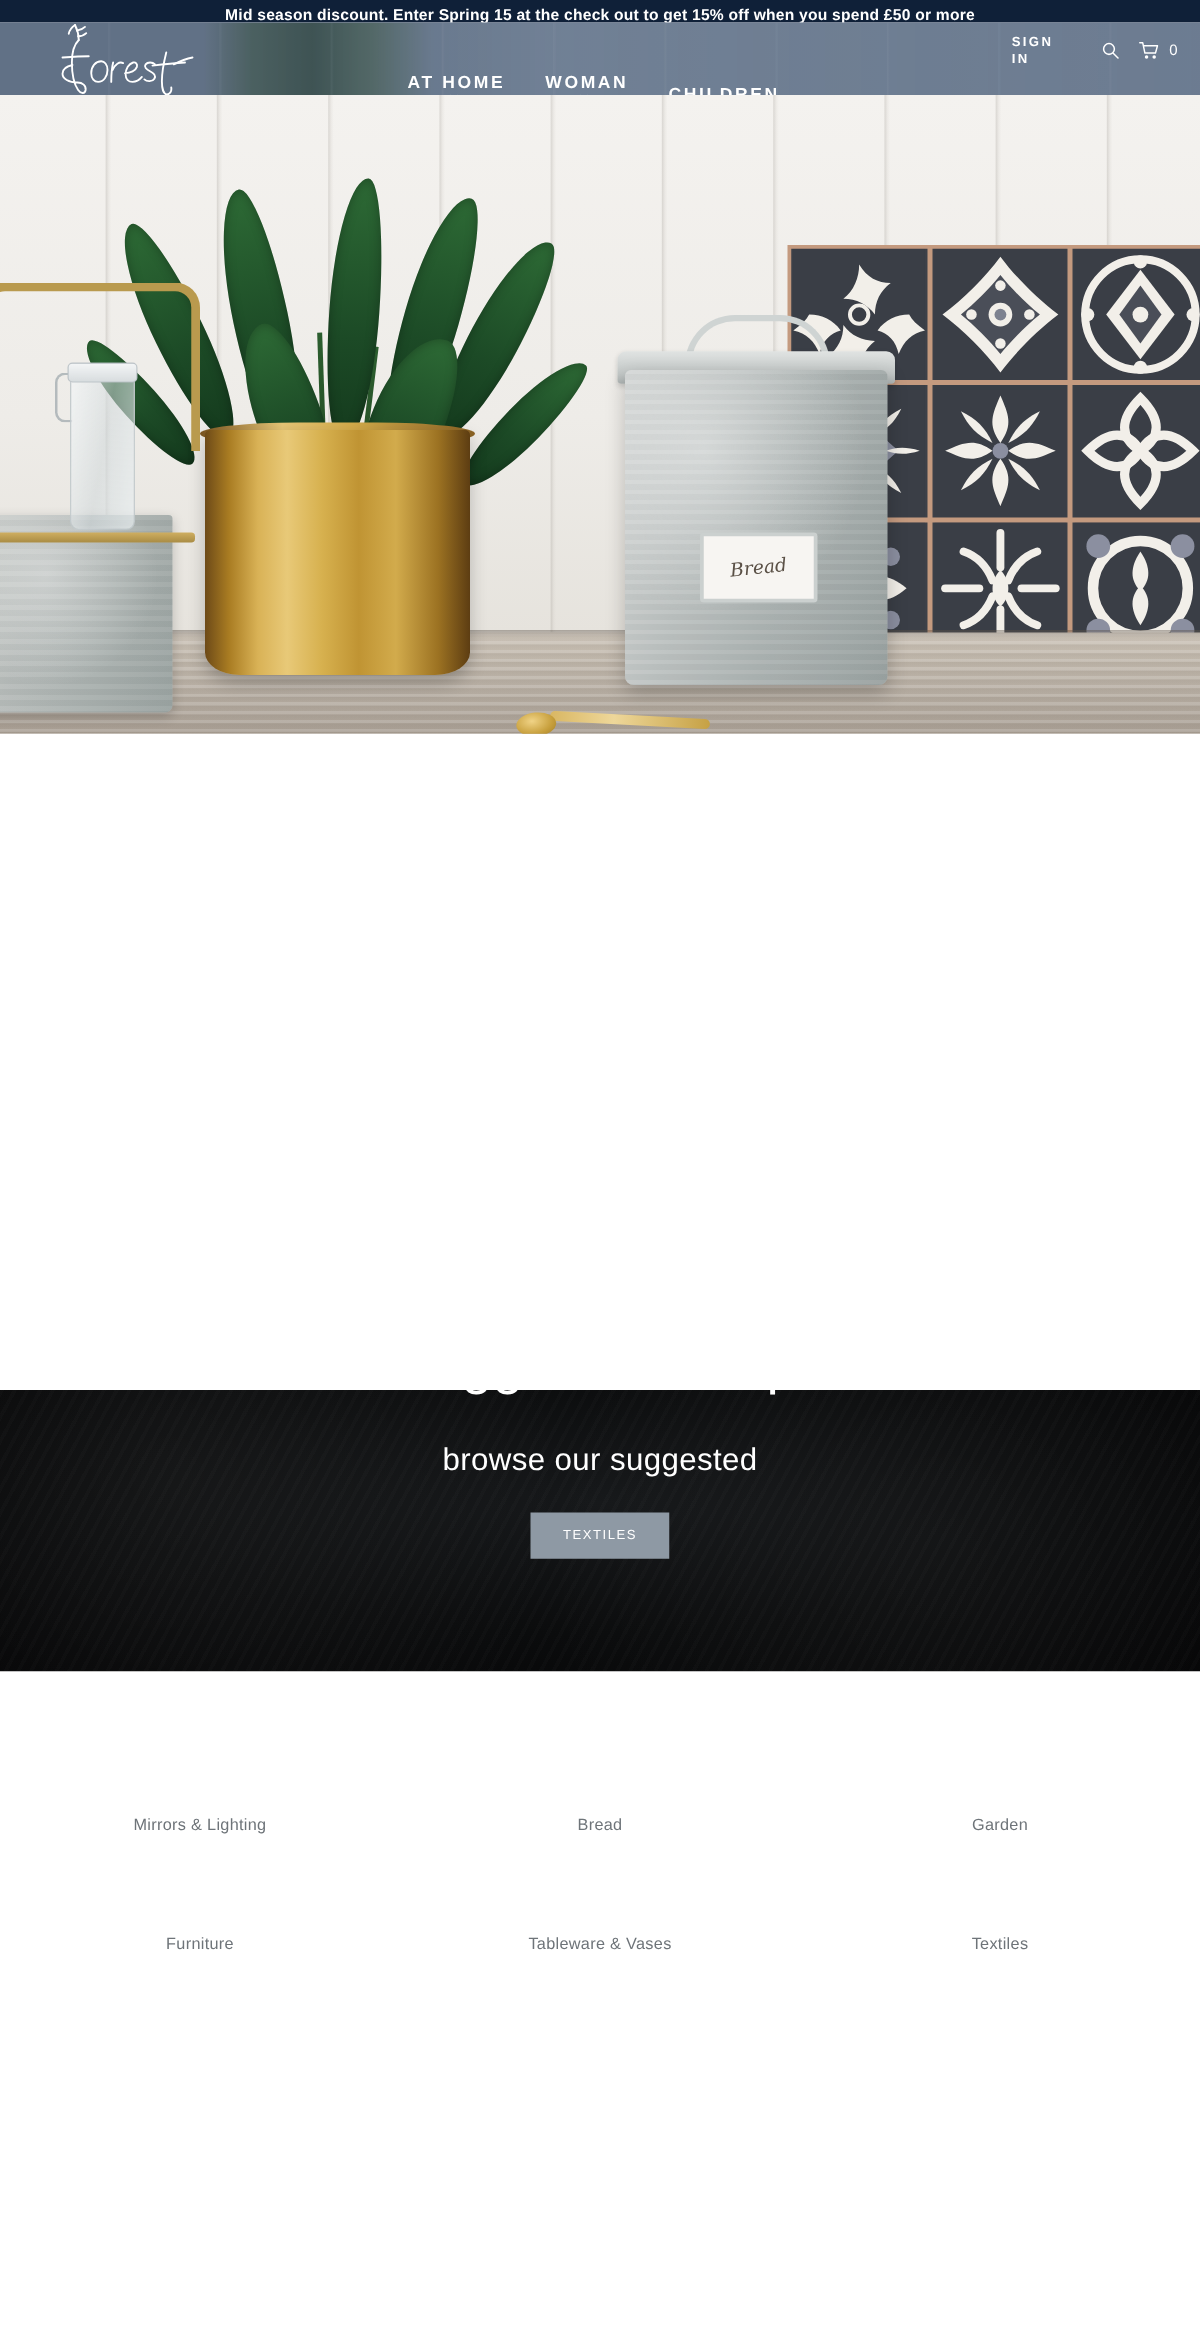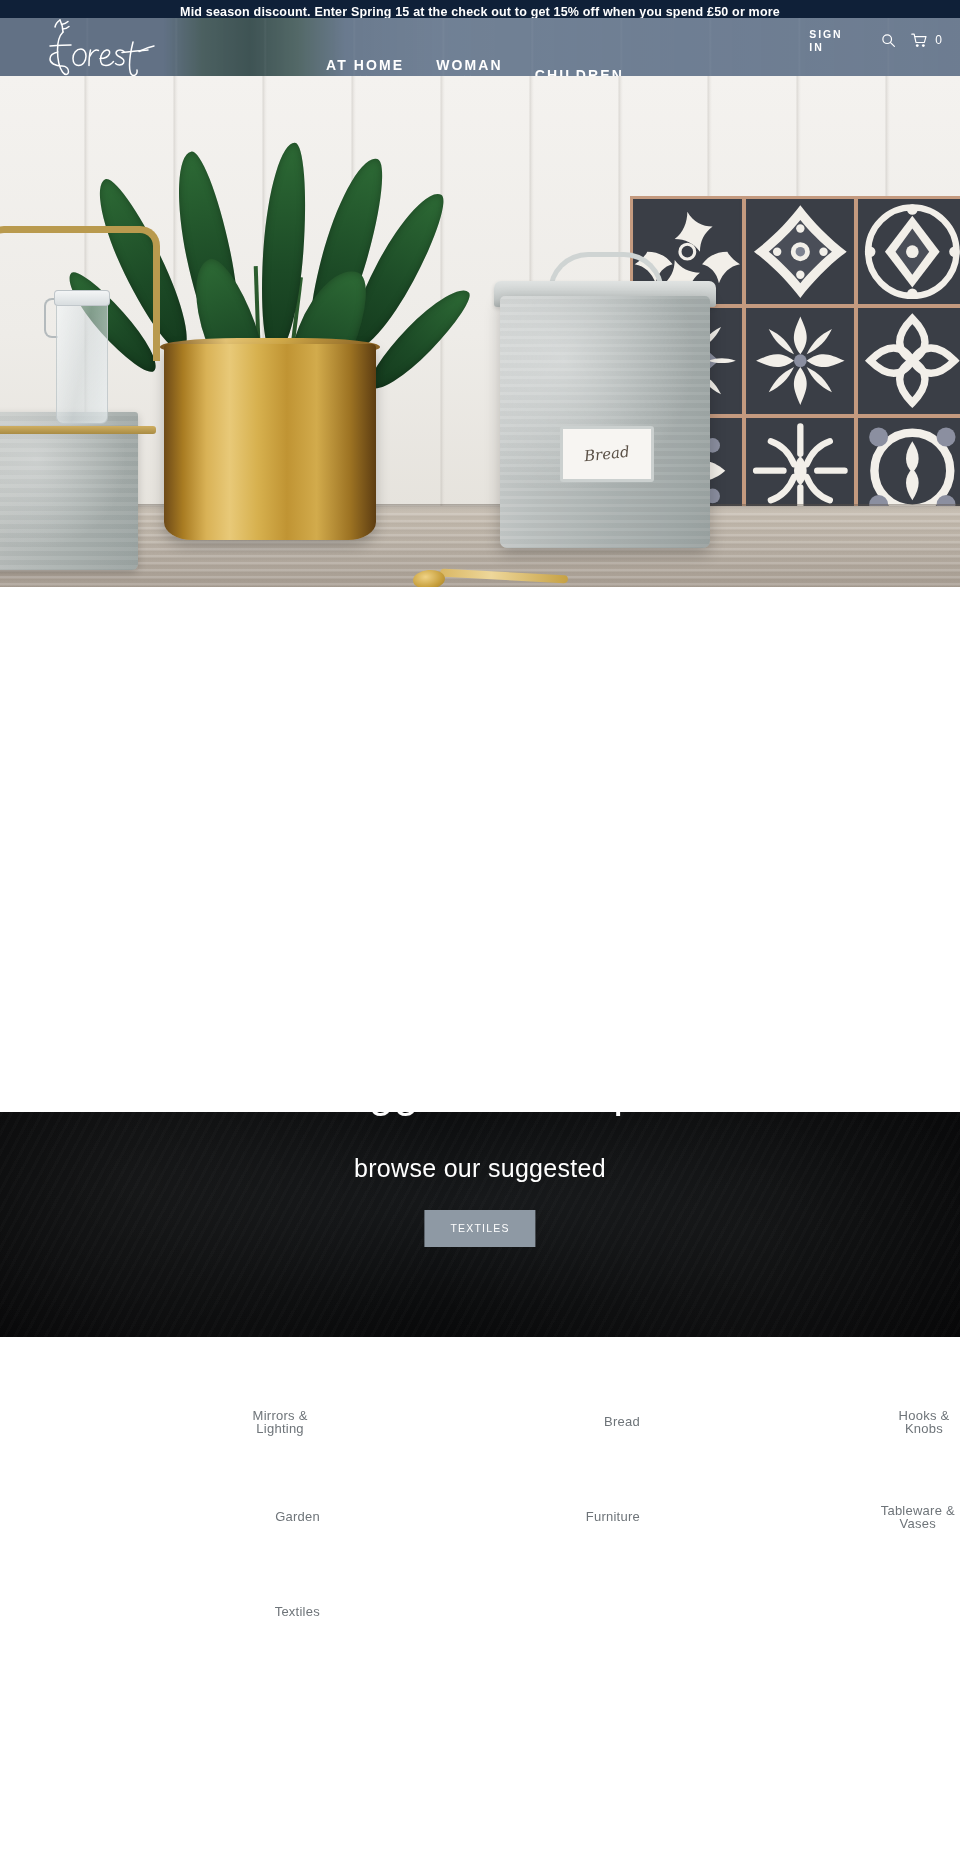--- a/index.html
+++ b/index.html
@@ -444,20 +444,21 @@
   }
   .category-grid {
     width: 960px;
     display: grid;
     grid-template-columns: repeat(3, 1fr);
     row-gap: 0;
     column-gap: 0;
   }
   .category-card {
     display: flex;
+    flex-direction: column;
     align-items: center;
     justify-content: flex-end;
     height: 95px;
     text-decoration: none;
     cursor: pointer;
   }
   .category-thumb {
     flex: 1 1 auto;
     width: 100%;
     background: #ffffff;
@@ -757,24 +758,20 @@
   <div class="category-grid">
 
     <a class="category-card" href="#">
       <span class="category-thumb"></span>
       <span class="category-label">Mirrors &amp; Lighting</span>
     </a>
     <a class="category-card" href="#">
       <span class="category-thumb"></span>
       <span class="category-label">Bread</span>
     </a>
-    <a class="category-card" href="#">
-      <span class="category-thumb"></span>
-      <span class="category-label">Hooks &amp; Knobs</span>
-    </a>
 
     <a class="category-card" href="#">
       <span class="category-thumb"></span>
       <span class="category-label">Garden</span>
     </a>
     <a class="category-card" href="#">
       <span class="category-thumb"></span>
       <span class="category-label">Furniture</span>
     </a>
 

